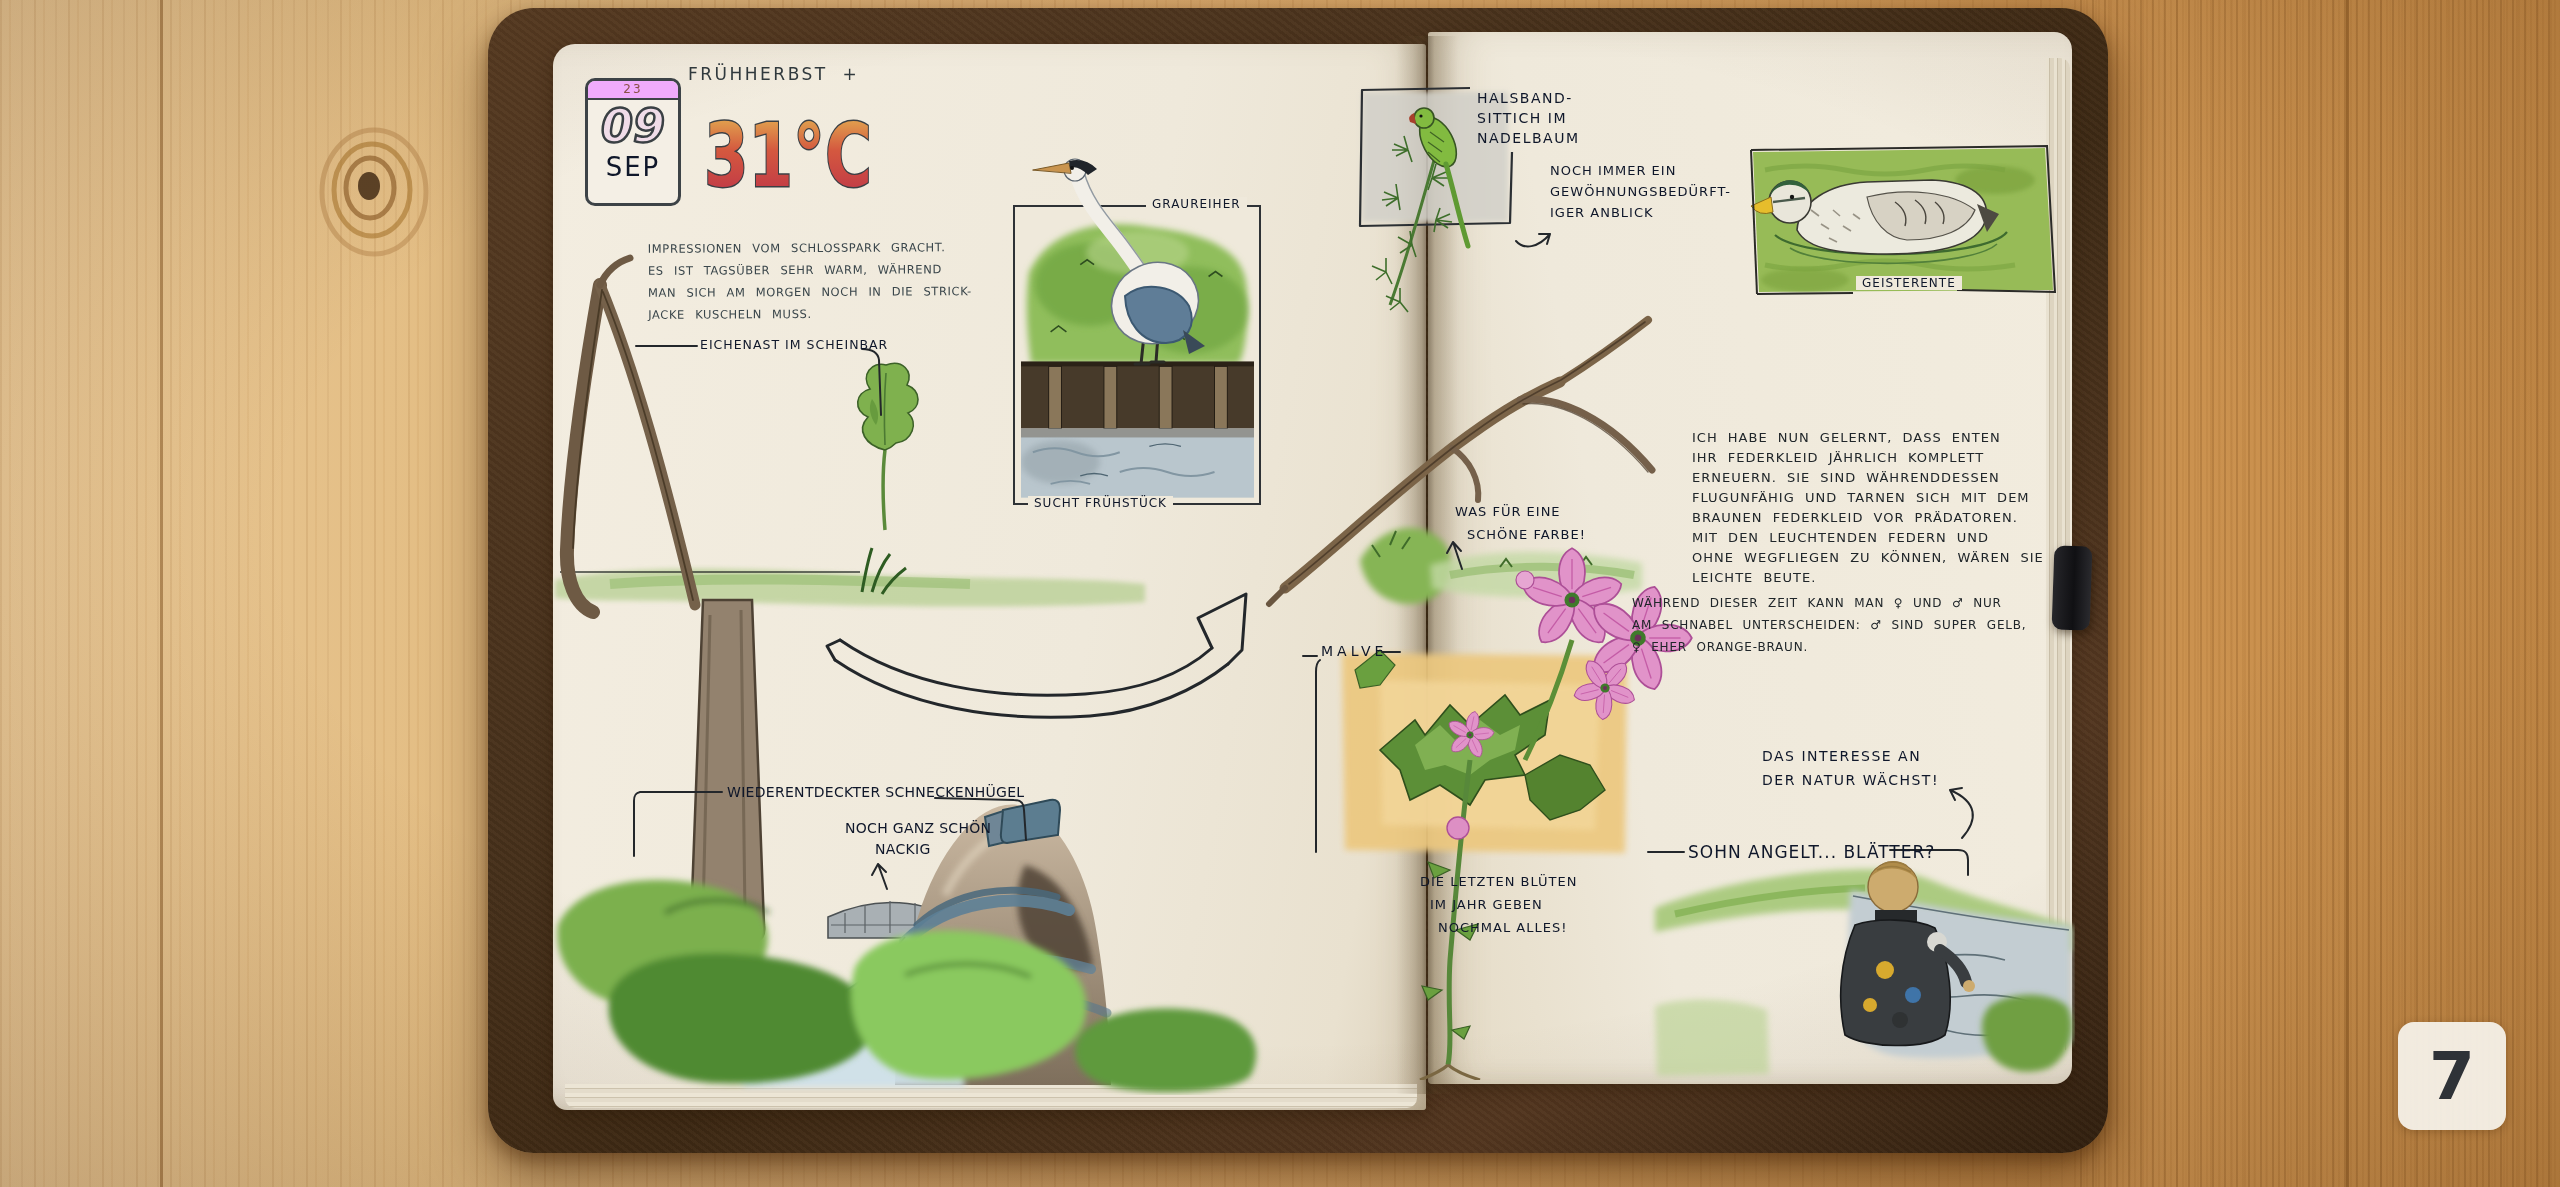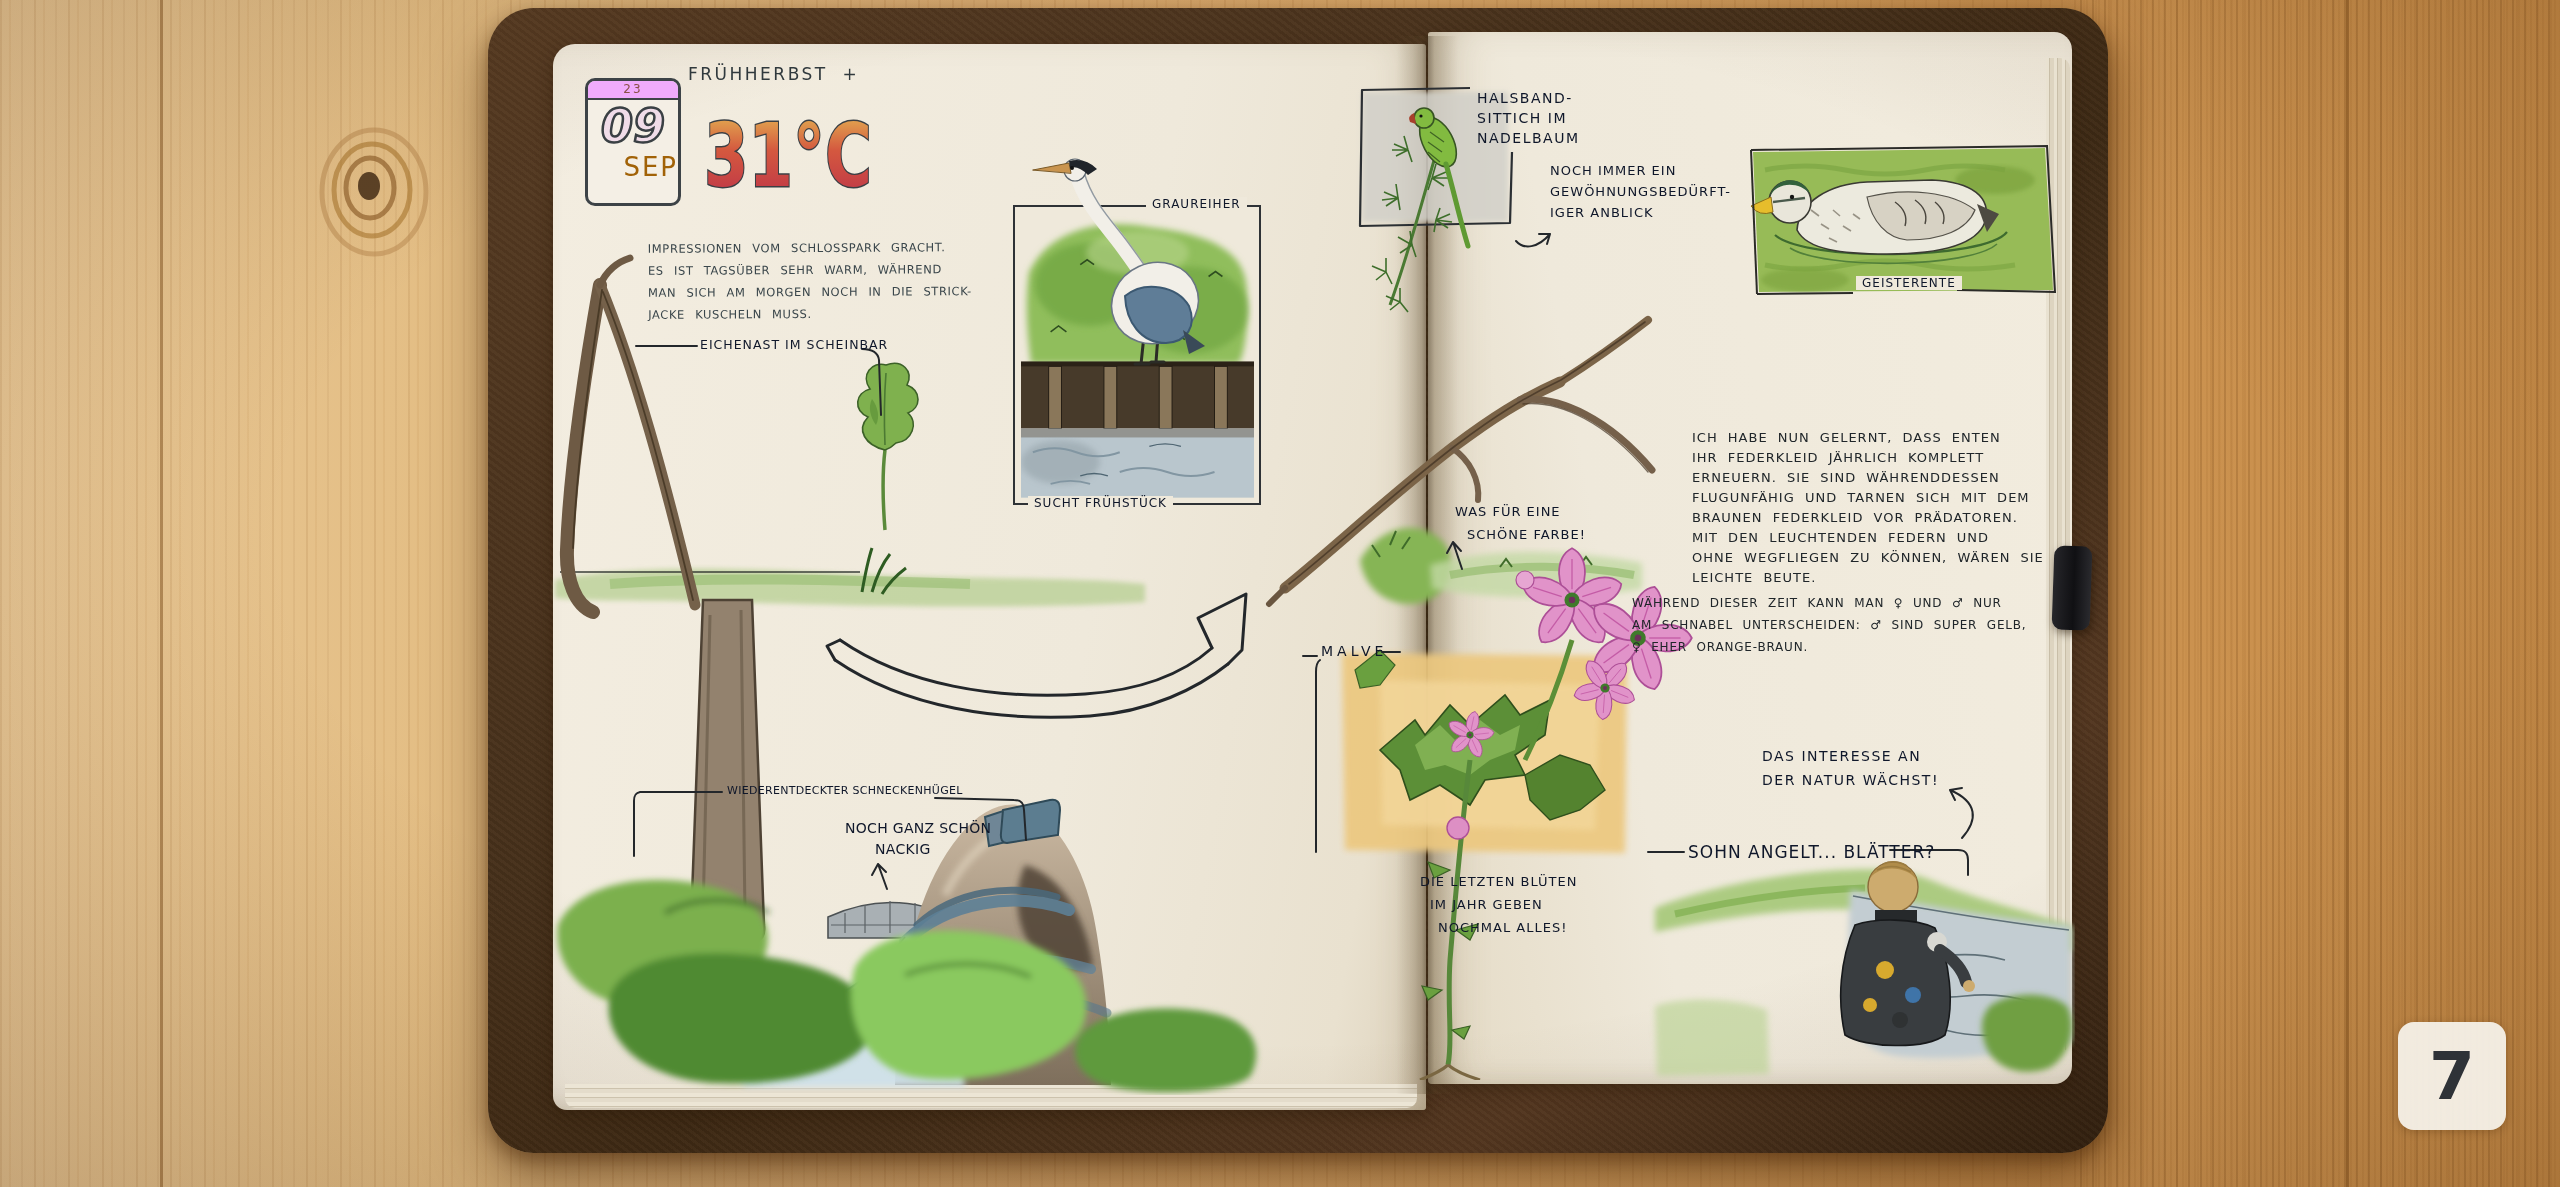--- a/index.html
+++ b/index.html
@@ -53,21 +53,21 @@
   .p-right{font-size:13px;letter-spacing:1px;word-spacing:5px;line-height:20px;color:#20262a;}
   .tag{font-size:12px;letter-spacing:1px;color:#0f172a;}
   .tag-bg{background:#efe9db;padding:0 6px;}
   
   .calendar{position:absolute;left:585px;top:78px;width:90px;height:122px;z-index:7;
     border:3px solid #3d4347;border-radius:10px;background:#f4efe5;overflow:hidden;text-align:center;}
   .calendar .strip{height:17px;background:#f0abfc;border-bottom:2px solid #3d4347;
     font-size:12px;line-height:16px;color:#8a4f46;letter-spacing:2px;}
   .calendar .day{font-size:46px;font-weight:bold;line-height:52px;color:#f0dce8;
     -webkit-text-stroke:2.5px #3a4044;text-shadow:0 0 1px #3a4044;font-style:italic;}
-  .calendar .mon{font-size:26px;line-height:30px;color:#a16207;letter-spacing:2px;text-align:right;}
+  .calendar .mon{font-size:26px;line-height:30px;color:#0f172a;letter-spacing:2px;}
   .season{left:688px;top:64px;font-size:17px;letter-spacing:2.5px;word-spacing:7px;color:#30393d;}
 </style>
 </head>
 <body>
 
 <div id="canvas">
 
   <div class="wood">
     <div class="grain"></div>
     <div class="grain-right"></div>
@@ -474,21 +474,21 @@
     <span class="ln">ES IST TAGSÜBER SEHR WARM, WÄHREND</span>
     <span class="ln">MAN SICH AM MORGEN NOCH IN DIE STRICK-</span>
     <span class="ln">JACKE KUSCHELN MUSS.</span>
   </div>
 
   <div class="txt tag" style="left:700px;top:337px;font-size:12.5px">EICHENAST IM SCHEINBAR</div>
 
   <div class="txt tag tag-bg" style="left:1146px;top:197px">GRAUREIHER</div>
   <div class="txt tag tag-bg" style="left:1028px;top:496px">SUCHT FRÜHSTÜCK</div>
 
-  <div class="txt tag" style="left:727px;top:784px;font-size:11px;letter-spacing:.3px">WIEDERENTDECKTER SCHNECKENHÜGEL</div>
+  <div class="txt tag" style="left:727px;top:784px;font-size:14px;letter-spacing:.3px">WIEDERENTDECKTER SCHNECKENHÜGEL</div>
   <div class="txt tag" style="left:845px;top:818px;font-size:14px;line-height:21px;letter-spacing:.3px">
     <span class="ln">NOCH GANZ SCHÖN</span>
     <span class="ln" style="padding-left:30px">NACKIG</span>
   </div>
 
   <div class="txt tag" style="left:1477px;top:88px;font-size:14px;line-height:20px;letter-spacing:1.5px">
     <span class="ln">HALSBAND-</span>
     <span class="ln">SITTICH IM</span>
     <span class="ln">NADELBAUM</span>
   </div>

